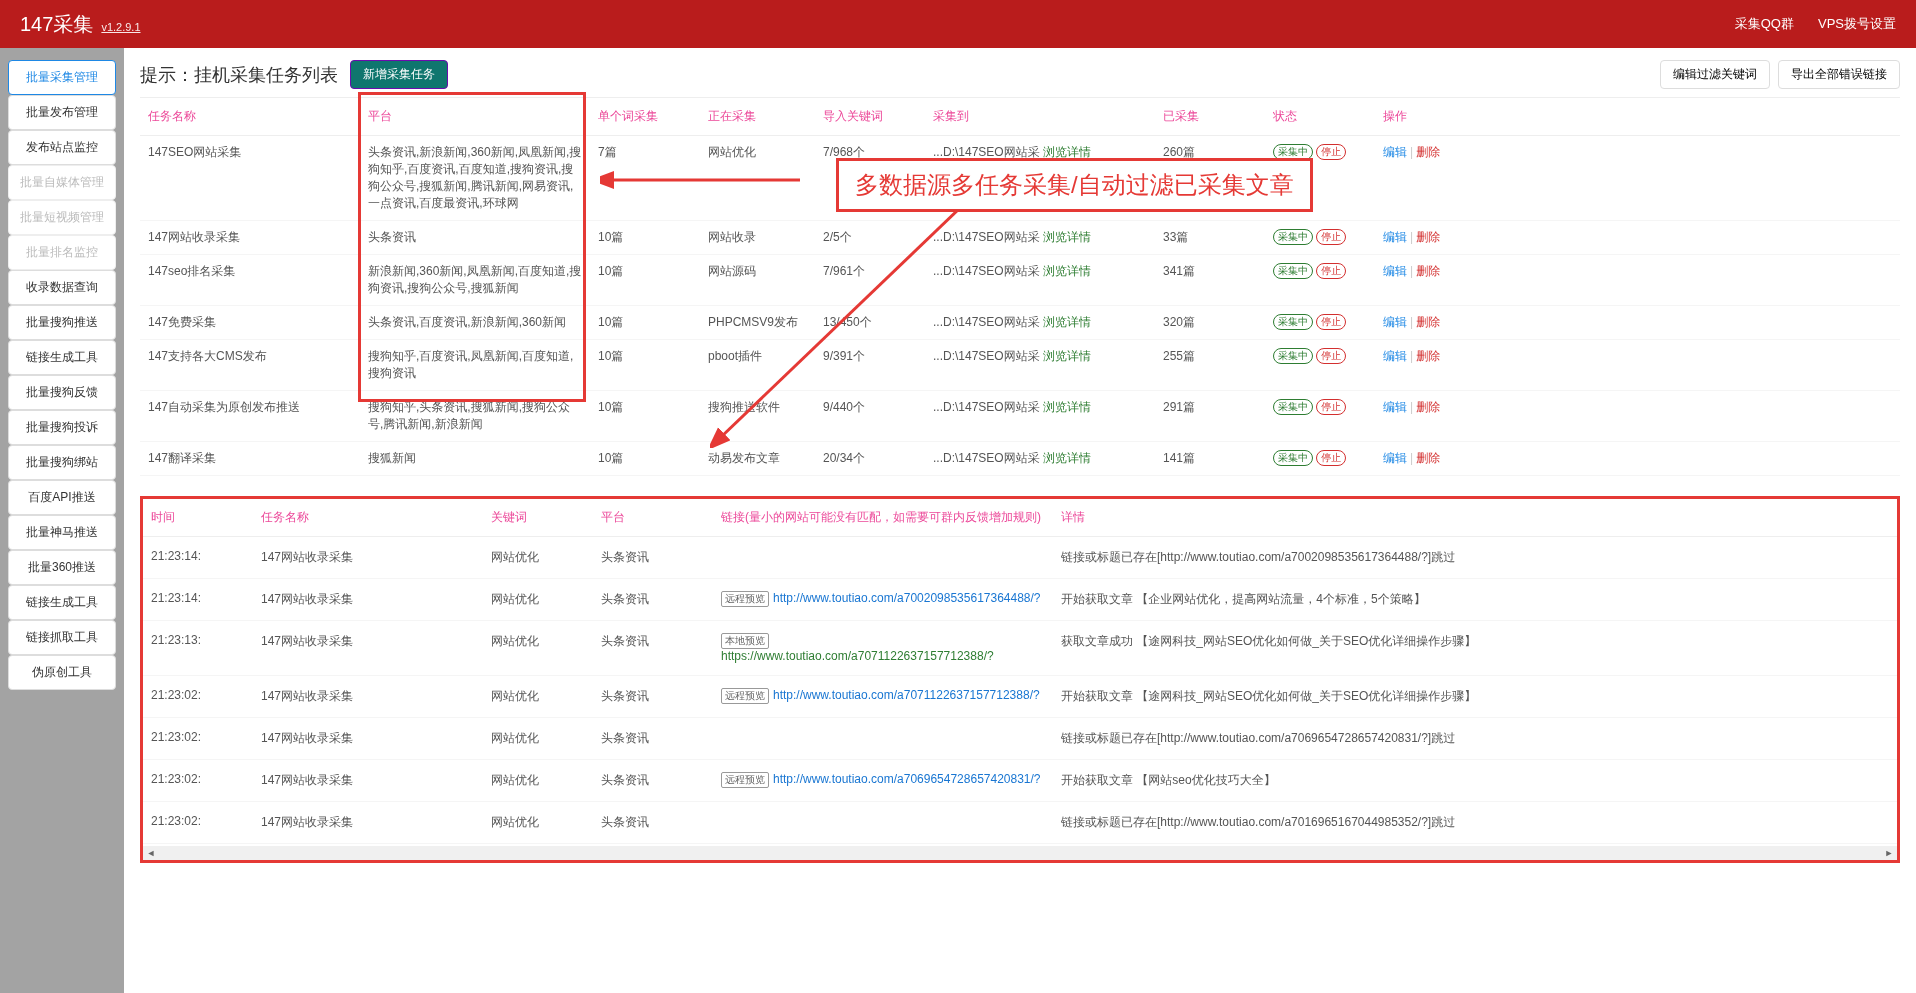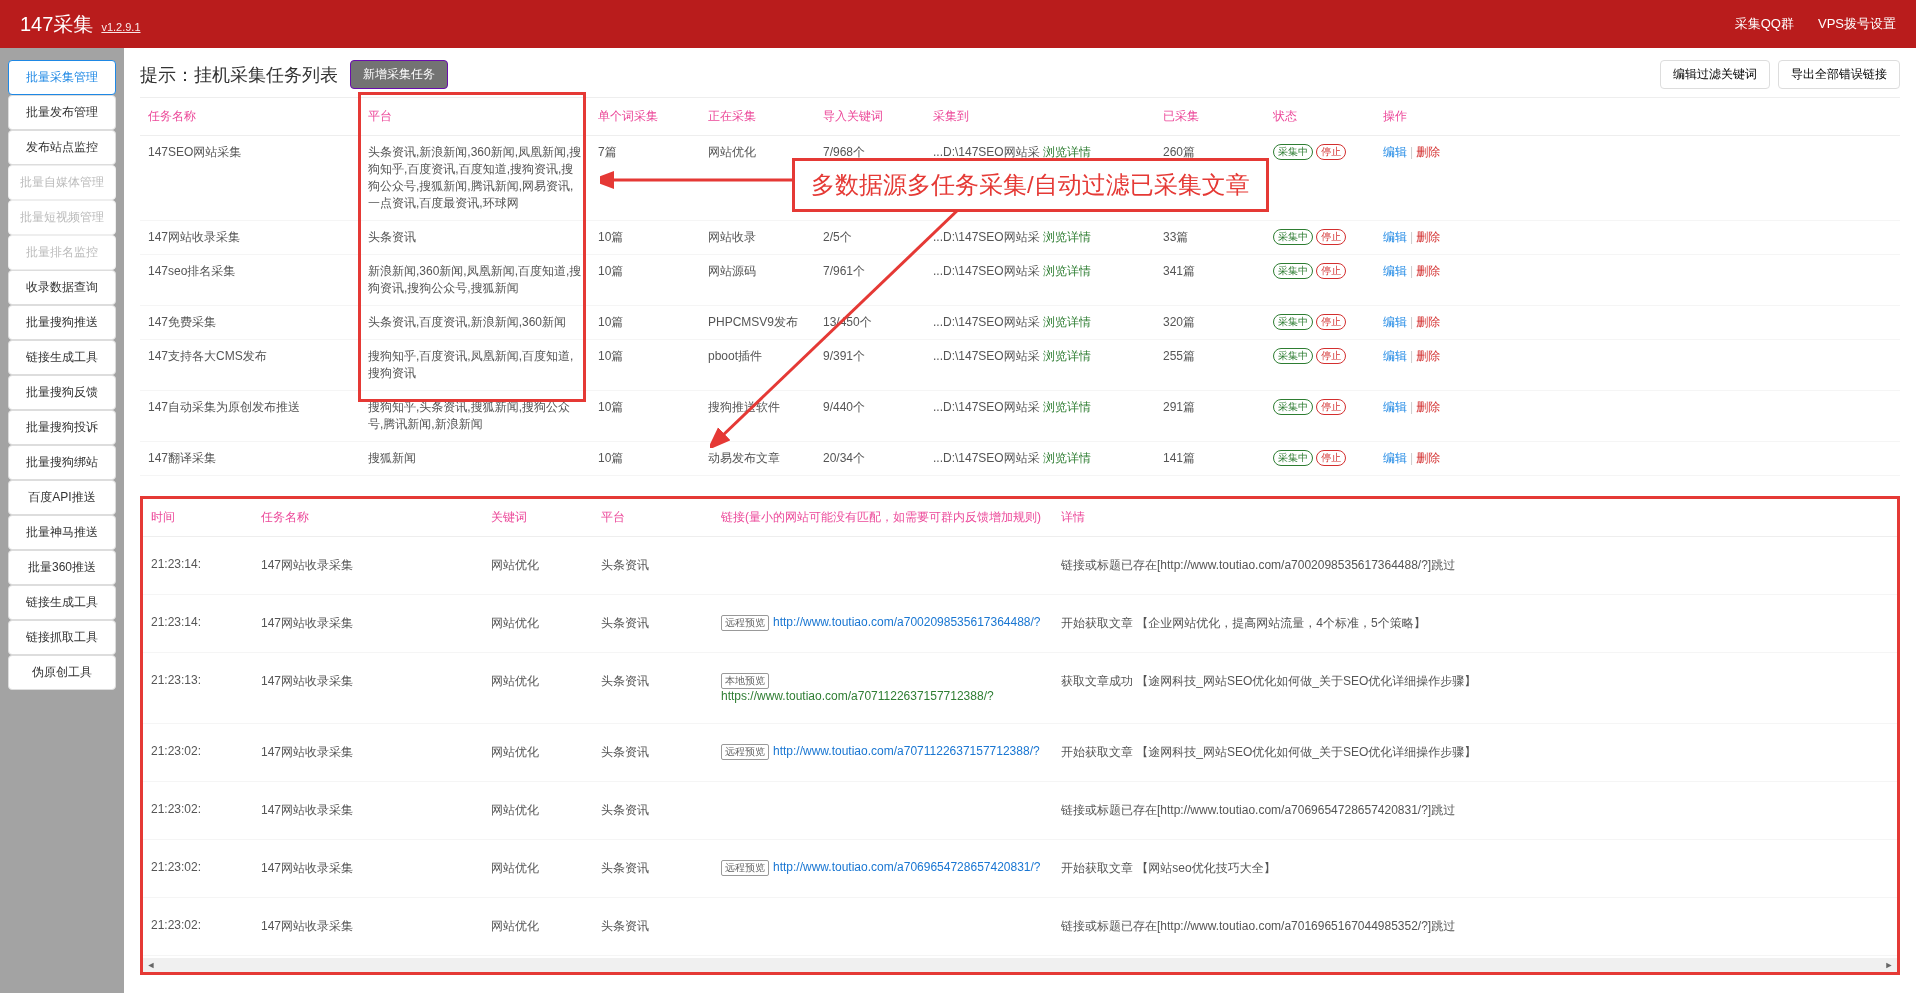--- a/index.html
+++ b/index.html
@@ -12,21 +12,21 @@
 .header-link { cursor: pointer; }
 .layout { display: flex; height: calc(100vh - 48px); }
 .sidebar { width: 124px; padding: 12px 8px; display: flex; flex-direction: column; gap: 0; background: #a3a3a3; }
 .side-btn { border: 1px solid #ddd; border-radius: 4px; padding: 8px 4px; text-align: center; font-size: 12px; cursor: pointer; background: #fff; color: #333; }
 .side-btn.active { border-color: #1e88e5; color: #1e88e5; }
 .side-btn.disabled { color: #bbb; border-color: #eee; cursor: not-allowed; }
 .main { flex: 1; padding: 12px 16px; overflow: hidden; display: flex; flex-direction: column; position: relative; }
 .toolbar { display: flex; align-items: center; gap: 12px; margin-bottom: 8px; }
 .toolbar-title { font-size: 18px; font-weight: 500; }
 .btn { border: 1px solid #ddd; border-radius: 4px; padding: 5px 12px; font-size: 12px; background: #fff; cursor: pointer; }
-.btn-primary { background: #737373; color: #fff; border-color: #6a0dad; }
+.btn-primary { background: #0f766e; color: #fff; border-color: #6a0dad; }
 .toolbar-right { margin-left: auto; display: flex; gap: 8px; }
 .table-wrap { border-top: 1px solid #eee; position: relative; }
 table { width: 100%; border-collapse: collapse; font-size: 12px; }
 th { text-align: left; padding: 10px 8px; font-weight: 500; color: #ec4899; border-bottom: 1px solid #eee; }
 td { padding: 8px 8px; border-bottom: 1px solid #f5f5f5; vertical-align: top; color: #555; }
 .col-name { width: 220px; }
 .col-plat { width: 230px; }
 .col-single { width: 110px; }
 .col-collecting { width: 115px; }
 .col-imported { width: 110px; }
@@ -39,21 +39,21 @@
 .badge-red { color: #d32f2f; border-color: #d32f2f; }
 .op-edit { color: #1e88e5; cursor: pointer; }
 .op-del { color: #d32f2f; cursor: pointer; }
 .op-sep { color: #ccc; margin: 0 3px; }
 .red-box { position: absolute; border: 3px solid #e53935; pointer-events: none; }
 .anno { position: absolute; border: 3px solid #e53935; color: #e53935; font-size: 24px; font-weight: 500; padding: 8px 16px; background: #fff; z-index: 10; pointer-events: none; }
 .arrow { position: absolute; pointer-events: none; z-index: 5; }
 .log-wrap { margin-top: 20px; border: 3px solid #e53935; padding: 0; position: relative; }
 .log-table { width: 100%; }
 .log-table th { padding: 10px 8px; }
-.log-table td { padding: 20px 8px; }
+.log-table td { padding: 12px 8px; }
 .lcol-time { width: 110px; }
 .lcol-task { width: 230px; }
 .lcol-key { width: 110px; }
 .lcol-plat { width: 120px; }
 .lcol-link { width: 340px; }
 .tag-small { display: inline-block; border: 1px solid #999; color: #666; font-size: 10px; padding: 0 3px; border-radius: 2px; margin-right: 4px; line-height: 14px; }
 .link-blue { color: #1976d2; }
 .link-grn2 { color: #2e7d32; }
 .scrollbar { height: 14px; background: #f0f0f0; display: flex; justify-content: space-between; align-items: center; padding: 0 2px; margin-top: 2px; }
 .scroll-arr { width: 12px; height: 12px; display: flex; align-items: center; justify-content: center; font-size: 9px; color: #666; cursor: pointer; }
@@ -99,21 +99,21 @@
       <span class="toolbar-title">提示：挂机采集任务列表</span>
       <button class="btn btn-primary">新增采集任务</button>
       <div class="toolbar-right">
         <button class="btn">编辑过滤关键词</button>
         <button class="btn">导出全部错误链接</button>
       </div>
     </div>
 
     <div class="table-wrap">
       <div class="red-box" style="left:218px;top:-6px;width:228px;height:310px;"></div>
-      <div class="anno" style="left:652px;top:60px;">多数据源多任务采集/自动过滤已采集文章</div>
+      <div class="anno" style="left:696px;top:60px;">多数据源多任务采集/自动过滤已采集文章</div>
       <svg class="arrow" style="left:460px;top:70px;width:200px;height:30px;">
         <defs>
             <marker id="ah1" markerWidth="10" markerHeight="10" refX="2" refY="3" orient="auto">
               <path d="M0,0 L0,6 L8,3 z" fill="#e53935"></path>
             </marker>
           </defs>
         <line x1="200" y1="12" x2="8" y2="12" stroke="#e53935" stroke-width="3" marker-end="url(#ah1)"></line>
       </svg>
       <svg class="arrow" style="left:570px;top:110px;width:260px;height:240px;">
         <defs>

